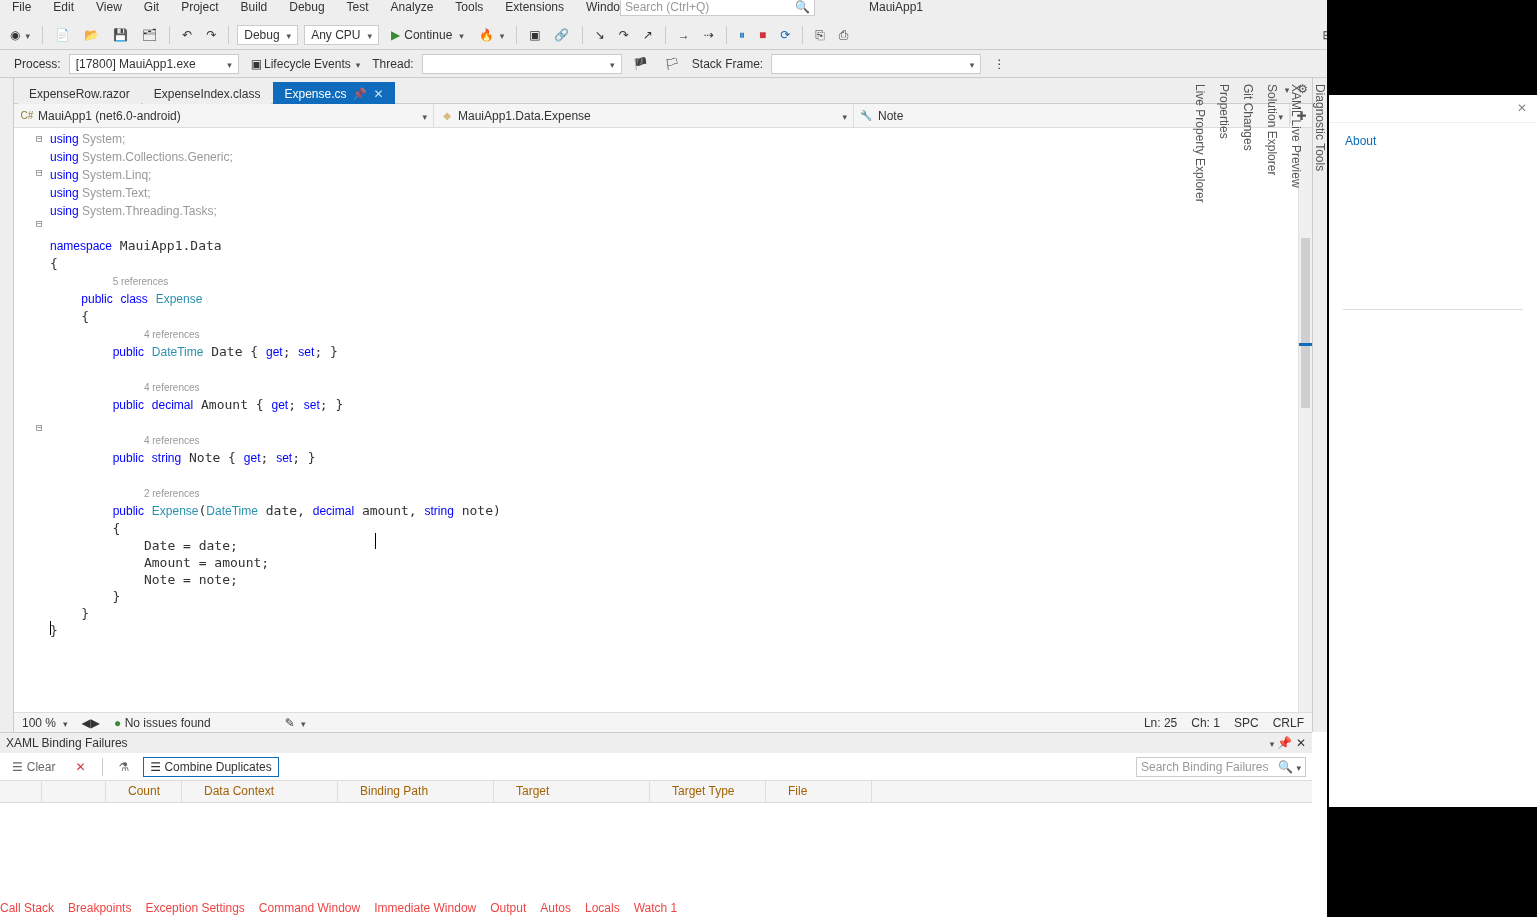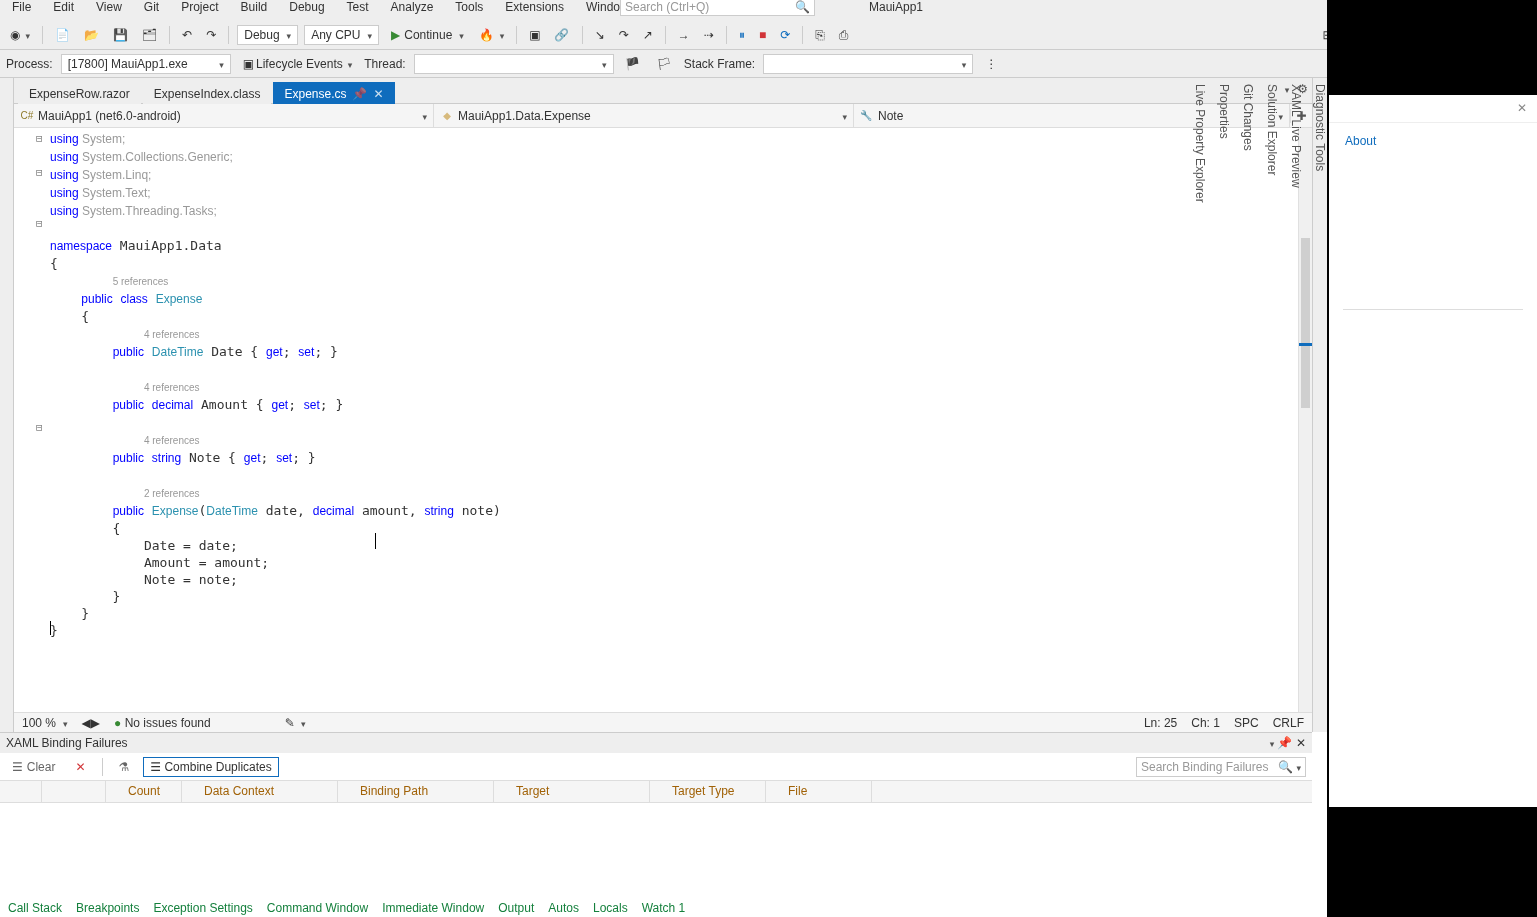--- a/index.html
+++ b/index.html
@@ -13,21 +13,21 @@
 .avatar { width:18px; height:18px; border-radius:50%; background:#8e2da9;}
 
 .toolbar1 { height: 30px; background: #eee; border-bottom: 1px solid #ccc; display: flex; align-items: center; padding: 0 6px; gap: 6px; color:#333;}
 .tb-btn { padding: 2px 4px; display:inline-flex; align-items:center; gap:2px;}
 .tb-sep { width:1px; height:18px; background:#ccc; margin:0 2px;}
 .tb-dd { border:1px solid #ccc; background:#fff; padding:1px 6px; display:inline-flex; align-items:center; gap:4px; height:20px;}
 .continue-btn { display:inline-flex; align-items:center; gap:4px; padding:2px 6px;}
 .continue-btn .tri { color:#388a34; }
 .preview-btn { position:absolute; right:10px; padding:3px 10px; border:1px solid #ccc; background:#e6e6e6; color:#666; font-weight:600;}
 
-.toolbar2 { height: 28px; background: #eee; border-bottom: 1px solid #ccc; display: flex; align-items: center; padding: 0 6px; gap: 8px; color:#333;}
+.toolbar2 { height: 28px; background: #eee; border-bottom: 1px solid #ccc; display: flex; align-items: center; padding: 0 14px; gap: 8px; color:#333;}
 .toolbar2 .lbl { color:#333;}
 .toolbar2 .dd { border:1px solid #ccc; background:#fff; height:20px; padding:0 6px; display:inline-flex; align-items:center; justify-content:space-between;}
 
 .work { position:absolute; top:78px; left:0; right:225px; bottom:185px; display:flex; }
 .left-gutter { width:14px; background:#eee; border-right:1px solid #ccc; writing-mode:vertical-rl; text-align:center; color:#555; font-size:11px; padding-top:40px;}
 .editor-area { flex:1; display:flex; flex-direction:column; position:relative;}
 
 .tabstrip { height:26px; background:#eee; display:flex; align-items:flex-end; padding-left:4px; gap:2px; border-bottom:1px solid #ccc; position:relative;}
 .tab { padding:4px 10px 3px 10px; background:#eee; color:#333; border:1px solid transparent; border-bottom:none; position:relative; top:1px;}
 .tab.active { background:#0f6cbd; color:#fff; }
@@ -335,21 +335,21 @@
     <div class="col" style="width:26px"></div>
     <div class="col" style="width:48px"></div>
     <div class="col" style="width:60px">Count</div>
     <div class="col" style="width:140px">Data Context</div>
     <div class="col" style="width:140px">Binding Path</div>
     <div class="col" style="width:140px">Target</div>
     <div class="col" style="width:100px">Target Type</div>
     <div class="col" style="width:90px">File</div>
   </div>
   <div style="flex:1"></div>
-  <div style="height:16px; padding:0 8px; color:#15803d; display:flex; gap:14px;">
+  <div style="height:16px; padding:0 0; color:#ef4444; display:flex; gap:14px;">
     <span>Call Stack</span>
     <span>Breakpoints</span>
     <span>Exception Settings</span>
     <span>Command Window</span>
     <span>Immediate Window</span>
     <span>Output</span>
     <span>Autos</span>
     <span>Locals</span>
     <span>Watch 1</span>
   </div>

